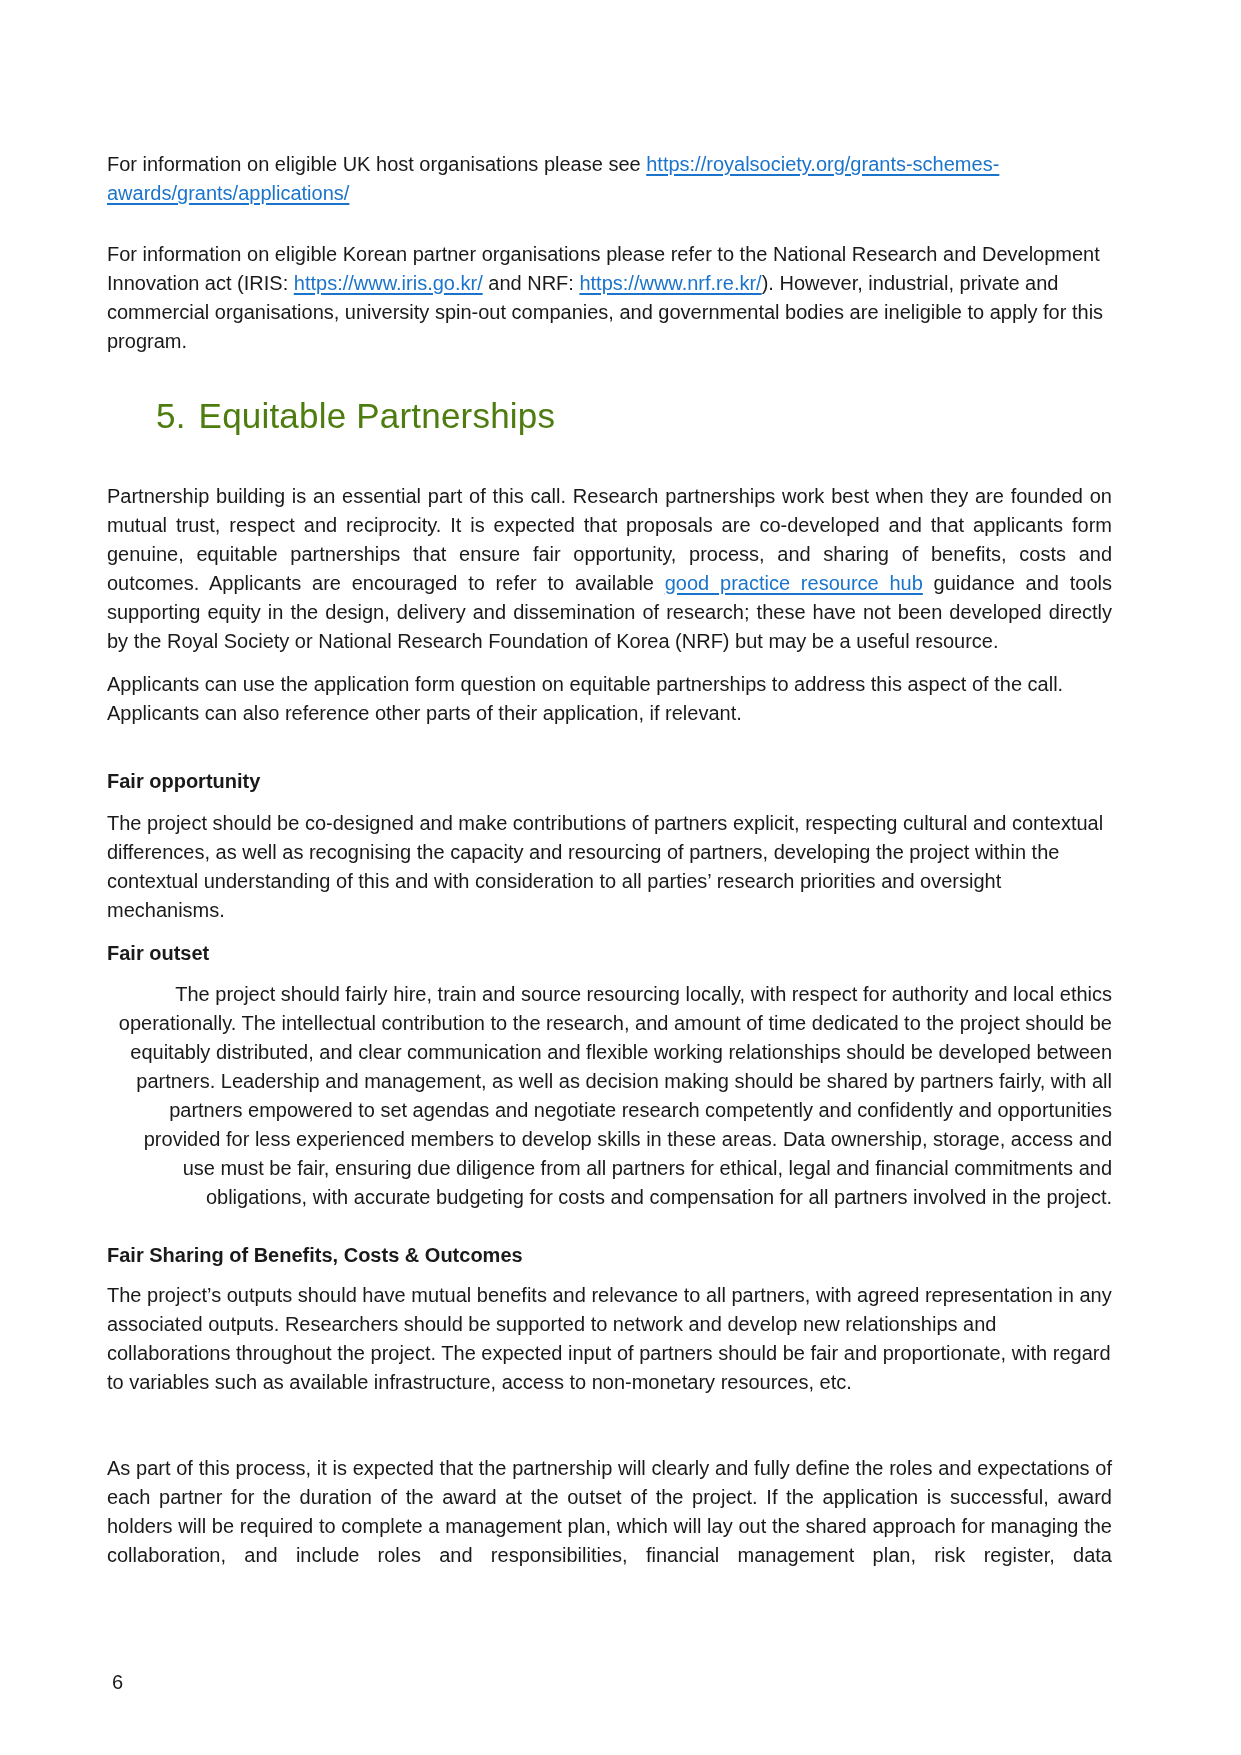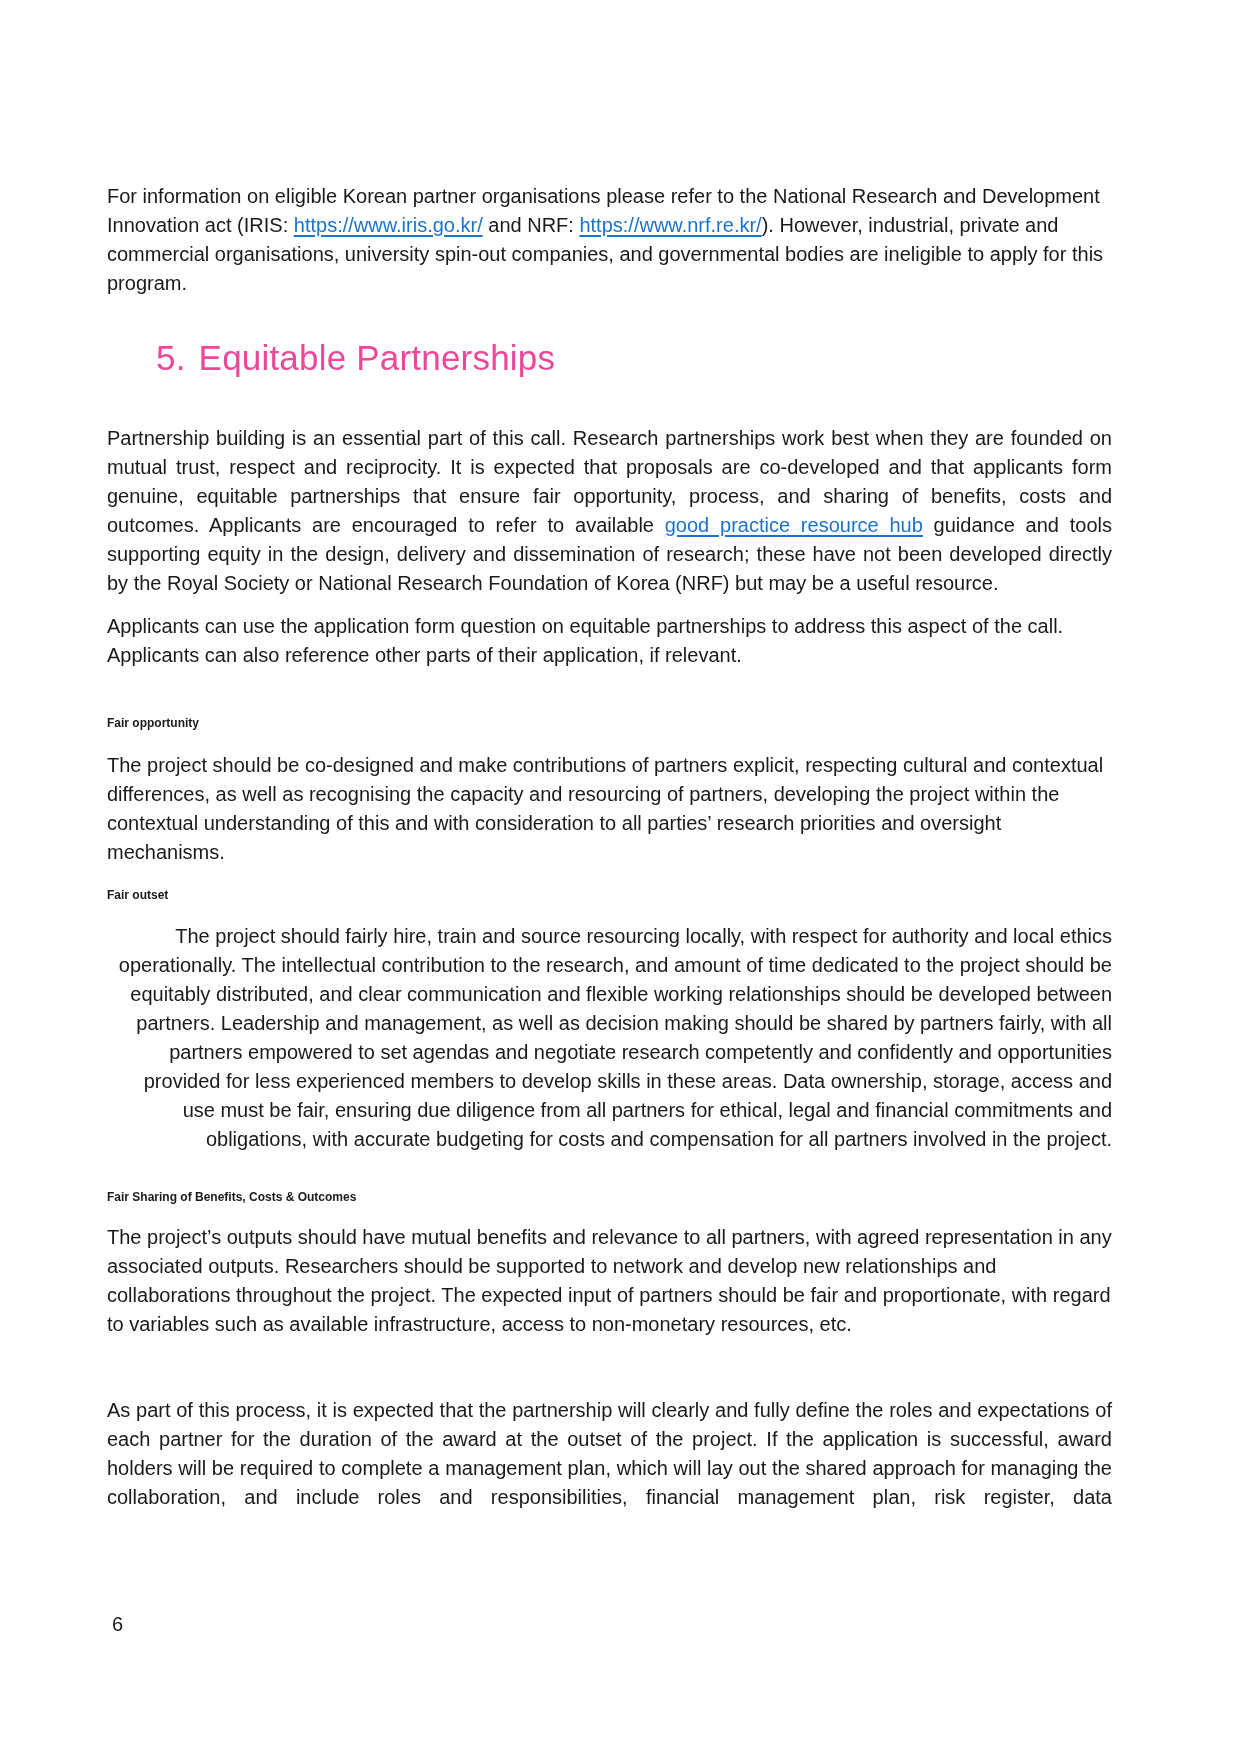--- a/index.html
+++ b/index.html
@@ -26,47 +26,48 @@
     text-underline-offset:3px;
     cursor:pointer;
   }
   .nowrap { white-space:nowrap; }
   .p-korea   { margin-top:32px; }
   .section-heading {
     margin:38px 0 0 49px;
     font-size:35px;
     line-height:44px;
     font-weight:400;
-    color:#ec4899;
+    color:#4d7c0f;
     letter-spacing:0.2px;
   }
   .section-heading .h-num { margin-right:13px; }
   .p-partnership { margin-top:44px; text-align:justify; }
   .p-applicants  { margin-top:14px; }
   .subhead {
     margin:0;
-    font-size:12px;
+    font-size:20px;
     line-height:29px;
     font-weight:700;
   }
   .h-opportunity { margin-top:39px; }
   .p-opportunity { margin-top:13px; }
   .h-process     { margin-top:14px; }
   .p-process     { margin-top:12px;text-align:right; }
   .h-sharing     { margin-top:29px; }
   .p-sharing     { margin-top:11px; }
   .p-management  { margin-top:57px; text-align:justify; text-align-last:justify; }
   .page-number   { margin-top:98px; margin-left:5px; font-size:20px; line-height:29px; }
 </style>
 </head>
 <body>
 
 <div class="page">
   <div class="col">
 
+    <p class="para p-uk"><span>For information on eligible UK host organisations please see </span><a class="doc-link"><span class="nowrap">https://royalsociety.org/grants-schemes-</span><span class="nowrap">awards/grants/applications/</span></a></p>
 
     <p class="para p-korea"><span>For information on eligible Korean partner organisations please refer to the National Research and Development Innovation act (IRIS: </span><a class="doc-link nowrap">https://www.iris.go.kr/</a><span> and NRF: </span><a class="doc-link nowrap">https://www.nrf.re.kr/</a><span>). However, industrial, private and commercial organisations, university spin-out companies, and governmental bodies are ineligible to apply for this program.</span></p>
 
     <h1 class="section-heading"><span class="h-num">5.</span><span>Equitable Partnerships</span></h1>
 
     <p class="para p-partnership"><span>Partnership building is an essential part of this call. Research partnerships work best when they are founded on mutual trust, respect and reciprocity. It is expected that proposals are co-developed and that applicants form genuine, equitable partnerships that ensure fair opportunity, process, and sharing of benefits, costs and outcomes. Applicants are encouraged to refer to available </span><a class="doc-link">good practice resource hub</a><span> guidance and tools supporting equity in the design, delivery and dissemination of research; these have not been developed directly by the Royal Society or National Research Foundation of Korea (NRF) but may be a useful resource.</span></p>
 
     <p class="para p-applicants">Applicants can use the application form question on equitable partnerships to address this aspect of the call. Applicants can also reference other parts of their application, if relevant.</p>
 
     <p class="subhead h-opportunity">Fair opportunity</p>

